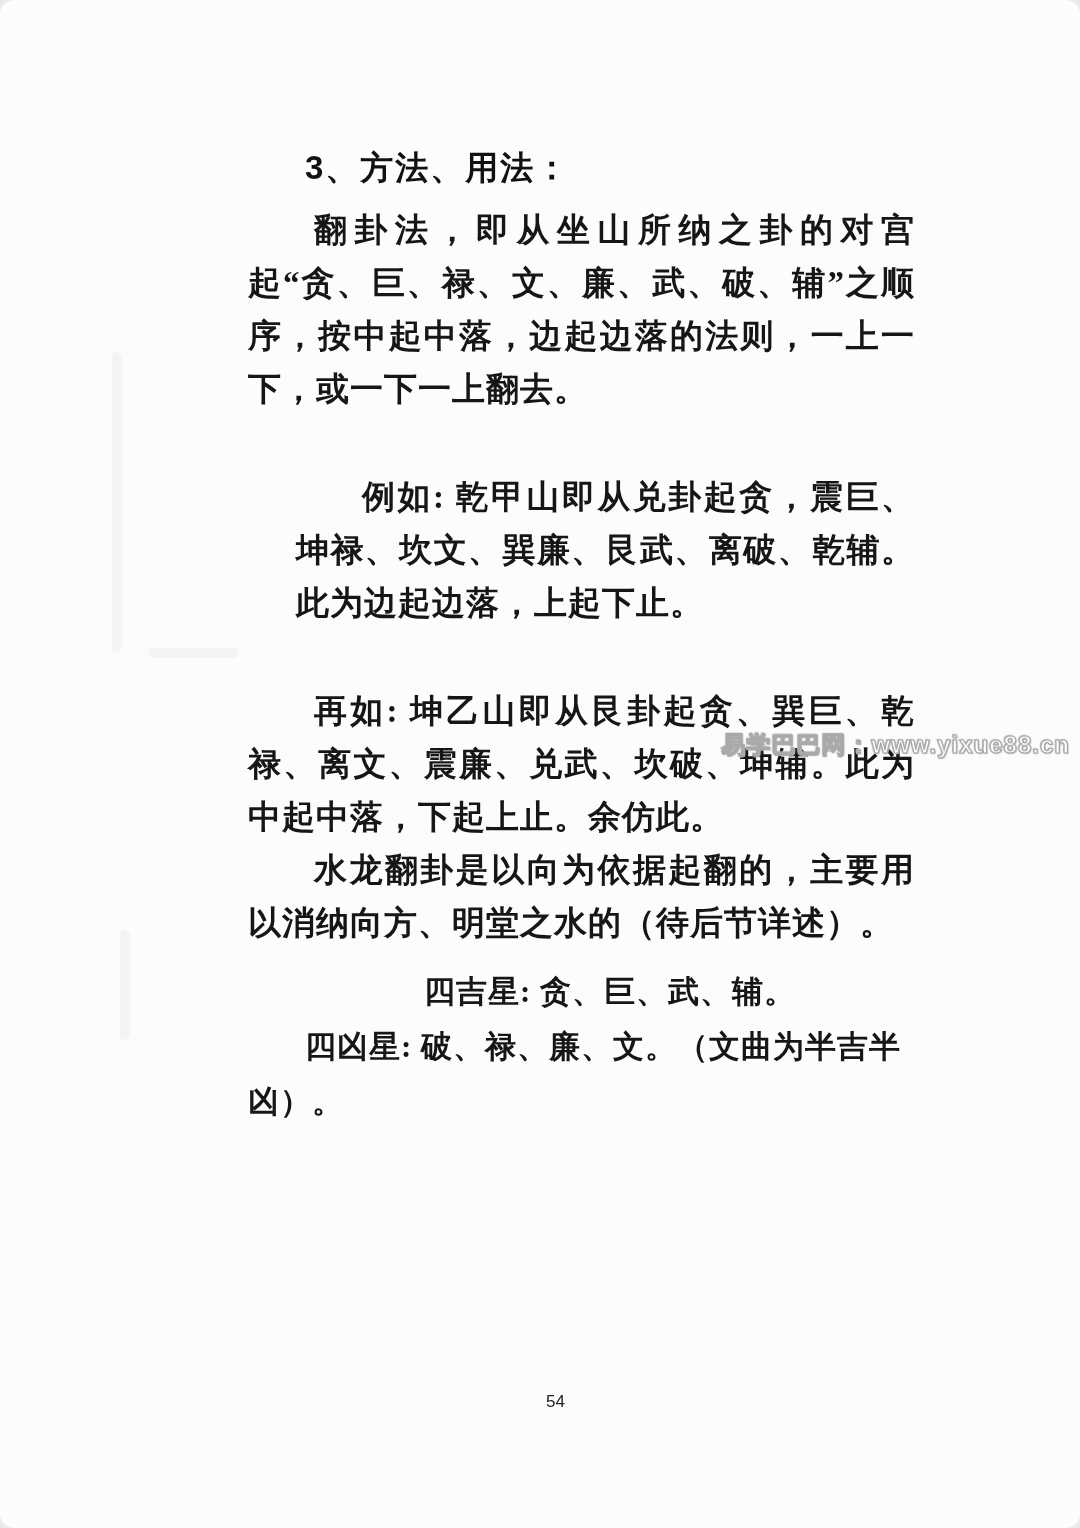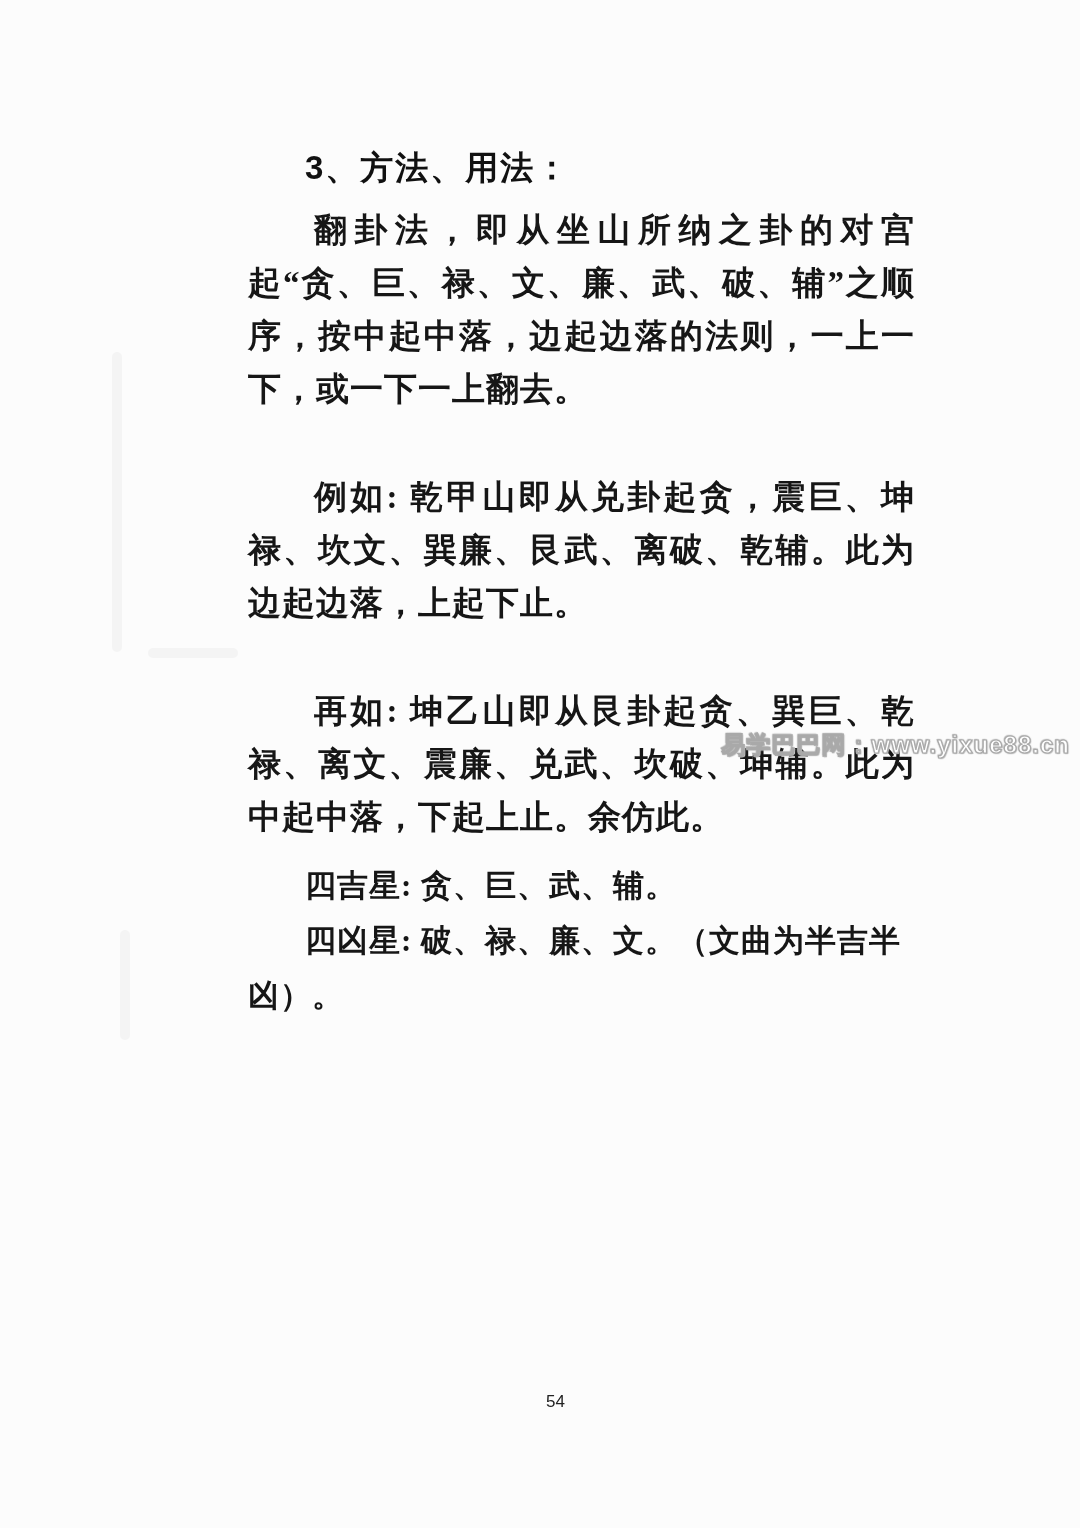--- a/index.html
+++ b/index.html
@@ -8,20 +8,21 @@
     background: #e9e9e9;
   }
   .page {
     position: relative;
     width: 1080px;
     height: 1528px;
     margin: 0 auto;
     background: #fcfcfc;
     overflow: hidden;
     color: #1c1c1c;
+    border-radius: 14px;
   }
   
   .artifact {
     position: absolute;
     background: #f4f4f4;
     border-radius: 6px;
   }
   .artifact.a1 { left: 112px; top: 352px; width: 10px; height: 300px; }
   .artifact.a2 { left: 148px; top: 648px; width: 90px; height: 10px; }
   .artifact.a3 { left: 120px; top: 930px; width: 10px; height: 110px; }
@@ -46,35 +47,35 @@
     font-weight: 700;
     font-size: 33px;
     line-height: 53px;
     letter-spacing: 1px;
     text-align: justify;
     text-justify: inter-character;
     text-indent: 2em;
     color: #161616;
   }
   .p1 { margin-top: 16px; }
-  .p2 { margin-top: 55px; }
+  .p2 { margin-top: 55px; margin-left: 48px; }
   .p3 { margin-top: 55px; }
   .p4 { margin-top: 80px; }
   .p5 { margin-top: 0; }
   .heading.h4 { margin-top: 70px; }
   .star-line {
     font-family: "Liberation Serif", serif;
     font-weight: 700;
     font-size: 31px;
     line-height: 55px;
     letter-spacing: 1px;
     text-indent: 57px;
     color: #161616;
   }
-  .star-line.first { margin-top: 14px; }
+  .star-line.first { margin-top: 14px; text-align: center; }
 
   .watermark {
     position: absolute;
     top: 731px;
     right: 10px;
     text-align: center;
     font-family: "Liberation Sans", sans-serif;
     font-weight: 700;
     font-size: 24px;
     line-height: 28px;
@@ -112,20 +113,21 @@
 
     <div class="heading h3">3、方法、用法：</div>
 
     <div class="para p1">翻卦法，即从坐山所纳之卦的对宫起“贪、巨、禄、文、廉、武、破、辅”之顺序，按中起中落，边起边落的法则，一上一下，或一下一上翻去。</div>
 
     <div class="para p2">例如: 乾甲山即从兑卦起贪，震巨、坤禄、坎文、巽廉、艮武、离破、乾辅。此为边起边落，上起下止。</div>
 
     <div class="para p3">再如: 坤乙山即从艮卦起贪、巽巨、乾禄、离文、震廉、兑武、坎破、坤辅。此为中起中落，下起上止。余仿此。</div>
 
 
+    <div class="para p5">水龙翻卦是以向为依据起翻的，主要用以消纳向方、明堂之水的（待后节详述）。</div>
 
 
     <div class="star-line first">四吉星: 贪、巨、武、辅。</div>
 
     <div class="star-line">四凶星: 破、禄、廉、文。（文曲为半吉半凶）。</div>
 
   </div>
 
   <div class="watermark">
     <div>易学巴巴网：www.yixue88.cn</div>

